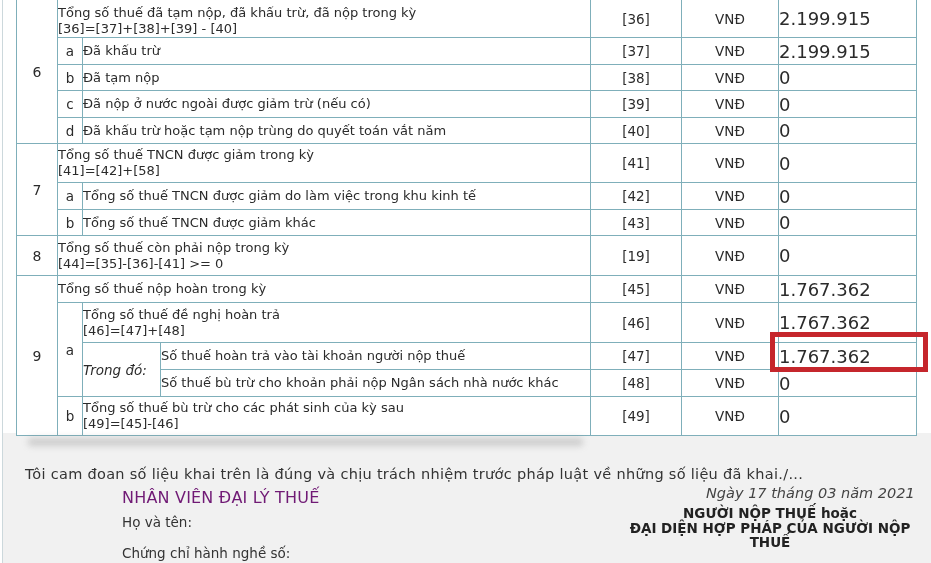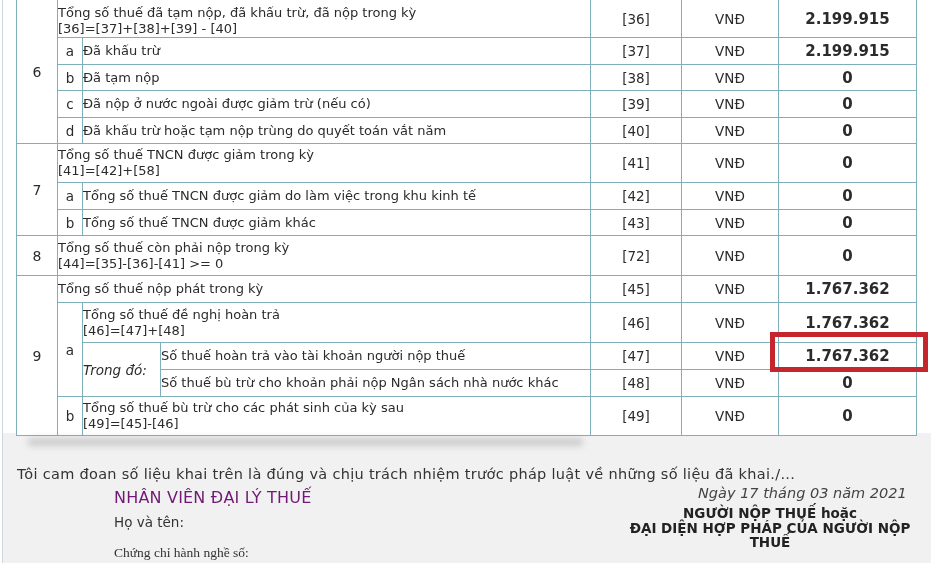--- a/index.html
+++ b/index.html
@@ -27,37 +27,37 @@
     overflow:hidden;
   }
   table.taxgrid tr:first-child td{border-top:none;}
   td.c-num{text-align:center;font-size:14px;}
   td.c-letter{text-align:center;font-size:13.5px;}
   td.c-prefix{padding-left:7px;font-size:13.5px;font-style:italic;}
   td.c-desc{padding:2px 6px 2px 8px;line-height:16px;vertical-align:middle;}
   td.c-desc .l2{line-height:16px;}
   td.c-code{text-align:center;font-size:13.5px;}
   td.c-unit{text-align:center;font-size:13.5px;}
-  td.c-val{text-align:center;padding-right:10px;font-size:15px;font-weight:bold;}
+  td.c-val{text-align:left;padding-right:10px;font-size:18px;}
 
   #red-box{
     position:absolute;left:770px;top:332px;width:158px;height:40px;
     border:5px solid #c5262c;box-sizing:border-box;z-index:6;
     pointer-events:none;
   }
   #blur-smudge{
     position:absolute;left:28px;top:438px;width:555px;height:8px;
     background:rgba(110,110,110,0.28);filter:blur(3px);border-radius:3px;
   }
-  .ftext{position:absolute;white-space:nowrap;}
+  .ftext{position:absolute;white-space:nowrap;margin-left:8px;}
   #declaration{left:17px;top:466px;font-size:14.5px;letter-spacing:0.3px;color:#333;}
   #agent-title{left:114px;top:488px;font-size:16px;font-weight:normal;letter-spacing:0.2px;color:#701a75;}
   #date-line{left:698px;top:485px;font-size:14.5px;font-style:italic;color:#444;}
   #name-label{left:114px;top:514px;font-size:13.5px;color:#333;}
-  #cert-label{left:114px;top:545px;font-size:13.5px;color:#333;font-family:Liberation Serif, serif;}
+  #cert-label{left:114px;top:545px;font-size:13.5px;color:#333;}
   #taxpayer-block{
     position:absolute;left:600px;top:506px;width:340px;text-align:center;
     font-size:13.5px;font-weight:bold;color:#222;line-height:14.5px;white-space:normal;
   }
   #sign-remnant{
     position:absolute;left:600px;top:558px;width:340px;height:5px;overflow:hidden;
     text-align:center;font-size:11px;color:#9a9a9a;font-style:italic;
   }
   #sign-remnant .dots{filter:blur(0.6px);}
 </style>
@@ -144,28 +144,28 @@
       <td class="c-unit">VNĐ</td>
       <td class="c-val">0</td>
     </tr>
 
     <tr style="height:40px">
       <td class="c-num">8</td>
       <td class="c-desc" colspan="3">
         <div>Tổng số thuế còn phải nộp trong kỳ</div>
         <div class="l2">[44]=[35]-[36]-[41] &gt;= 0</div>
       </td>
-      <td class="c-code">[72]</td>
+      <td class="c-code">[19]</td>
       <td class="c-unit">VNĐ</td>
       <td class="c-val">0</td>
     </tr>
 
     <tr style="height:27px">
       <td class="c-num" rowspan="5">9</td>
-      <td class="c-desc" colspan="3">Tổng số thuế nộp phát trong kỳ</td>
+      <td class="c-desc" colspan="3">Tổng số thuế nộp hoàn trong kỳ</td>
       <td class="c-code">[45]</td>
       <td class="c-unit">VNĐ</td>
       <td class="c-val">1.767.362</td>
     </tr>
     <tr style="height:40px">
       <td class="c-letter" rowspan="3">a</td>
       <td class="c-desc" colspan="2">
         <div>Tổng số thuế đề nghị hoàn trả</div>
         <div class="l2">[46]=[47]+[48]</div>
       </td>

